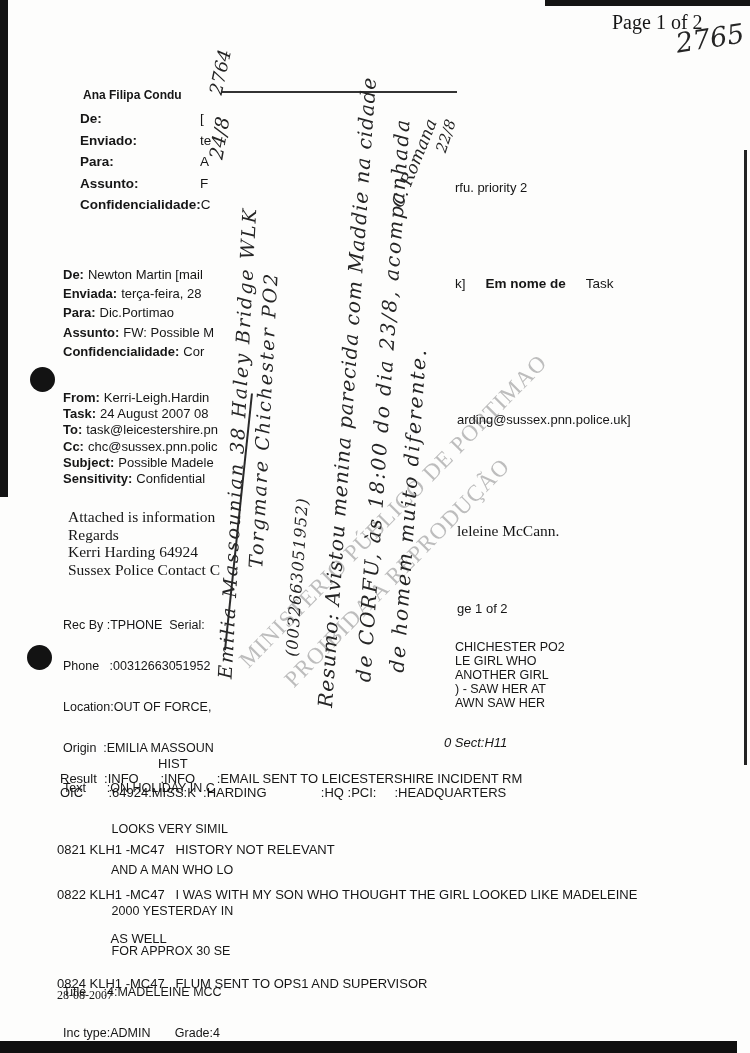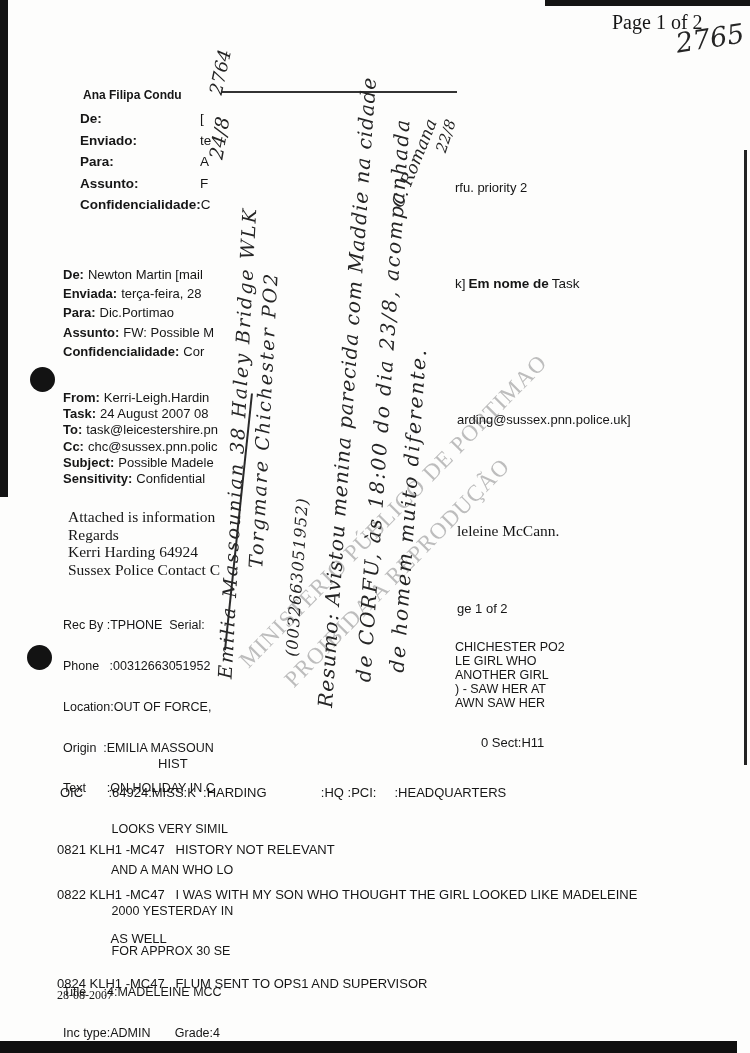--- a/index.html
+++ b/index.html
@@ -23,29 +23,29 @@
   
   .pageno{left:612px;top:11px;font-size:20px;}
   .recipient-name{left:83px;top:88px;font-size:12px;font-weight:bold;}
   .name-underline{left:222px;top:91px;width:235px;border-top:2px solid #333;}
   .fblock1{left:80px;top:108px;font-size:13.5px;line-height:21.5px;}
   .fblock1 .lab{display:inline-block;min-width:120px;font-weight:bold;}
   .note-right{left:455px;top:180px;font-size:13px;}
   .fblock2{left:63px;top:265px;font-size:13px;line-height:19.2px;}
   .fblock2 b,.fblock3 b{margin-right:4px;}
   .emnome{left:455px;top:276px;font-size:13.5px;}
-  .emnome b{margin:0 3px;}
+  .emnome b{margin:0 20px;}
   .fblock3{left:63px;top:390px;font-size:13px;line-height:16.2px;}
   .frag-arding{left:457px;top:412px;font-size:13px;}
   .bodyblock{left:68px;top:508px;font-size:15.5px;line-height:17.6px;}
   .frag-mccann{left:457px;top:522px;font-size:15.5px;}
   .recblock{left:63px;top:592px;font-size:12.5px;line-height:13.6px;white-space:pre;}
   .frag-page2{left:457px;top:601px;font-size:13px;}
   .fragcol{left:455px;top:640px;font-size:12.5px;line-height:14px;}
-  .frag-sect{left:481px;top:735px;font-size:13px;}
+  .frag-sect{left:444px;top:735px;font-size:13px;font-style:italic;}
   .histtitle{left:158px;top:756px;font-size:13px;}
   .resultline{left:60px;top:771px;font-size:13px;white-space:pre;}
   .oicline{left:60px;top:785px;font-size:13px;white-space:pre;}
   .logblock{left:57px;top:813px;font-size:13px;line-height:14.9px;white-space:pre;}
   .footer-date{left:57px;top:988px;font-size:12px;}
   
   .hwc{position:absolute;white-space:nowrap;font-family:"DejaVu Serif",serif;
        font-style:italic;color:#252525;}
   .hw-folio{left:710px;top:38px;font-size:27px;transform:translate(-50%,-50%) rotate(-9deg);}
   .hw-2764{left:220px;top:72px;font-size:18px;transform:translate(-50%,-50%) rotate(-78deg);}
@@ -137,20 +137,21 @@
   <div class="abs fragcol">
     <div>CHICHESTER PO2</div>
     <div>LE GIRL WHO</div>
     <div>ANOTHER GIRL</div>
     <div>) - SAW HER AT</div>
     <div>AWN SAW HER</div>
   </div>
   <div class="abs frag-sect">0   Sect:H11</div>
 
   <div class="abs histtitle">HIST</div>
+  <div class="abs resultline">Result  :INFO      :INFO      :EMAIL SENT TO LEICESTERSHIRE INCIDENT RM</div>
   <div class="abs oicline">OIC       :64924:MISS:K  :HARDING               :HQ :PCI:     :HEADQUARTERS</div>
 
   <div class="abs logblock">
     <div>0821 KLH1 -MC47   HISTORY NOT RELEVANT</div>
     <div>0822 KLH1 -MC47   I WAS WITH MY SON WHO THOUGHT THE GIRL LOOKED LIKE MADELEINE</div>
     <div>               AS WELL</div>
     <div>0824 KLH1 -MC47   FLUM SENT TO OPS1 AND SUPERVISOR</div>
     
     
     

